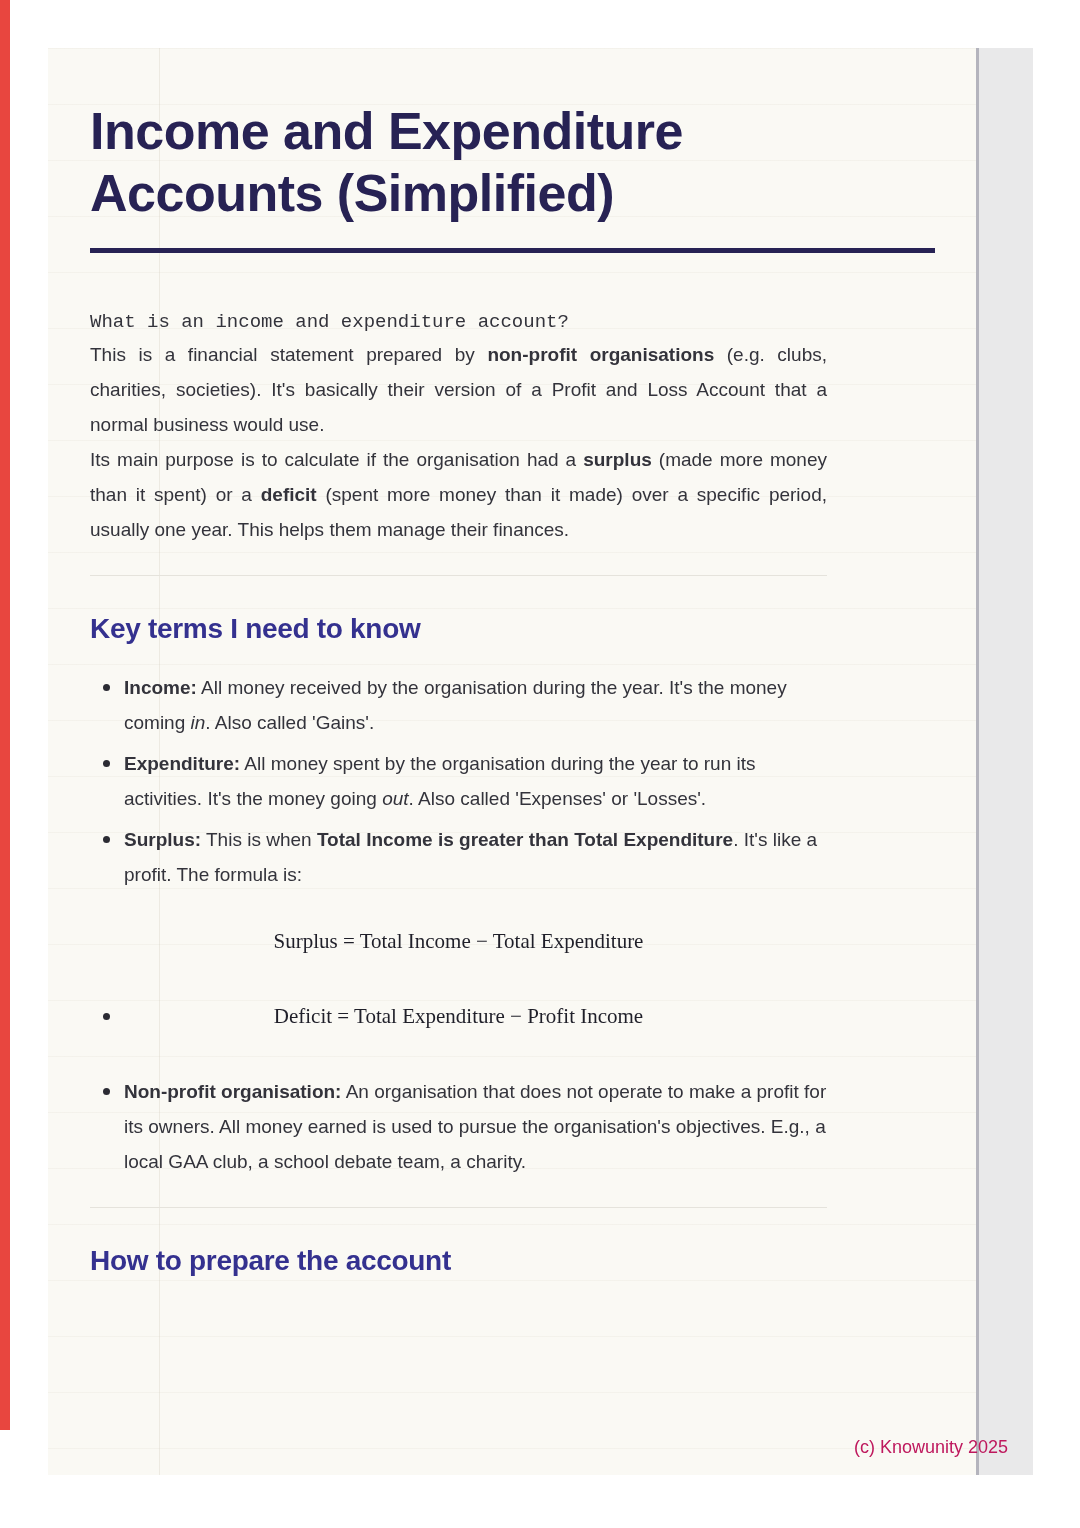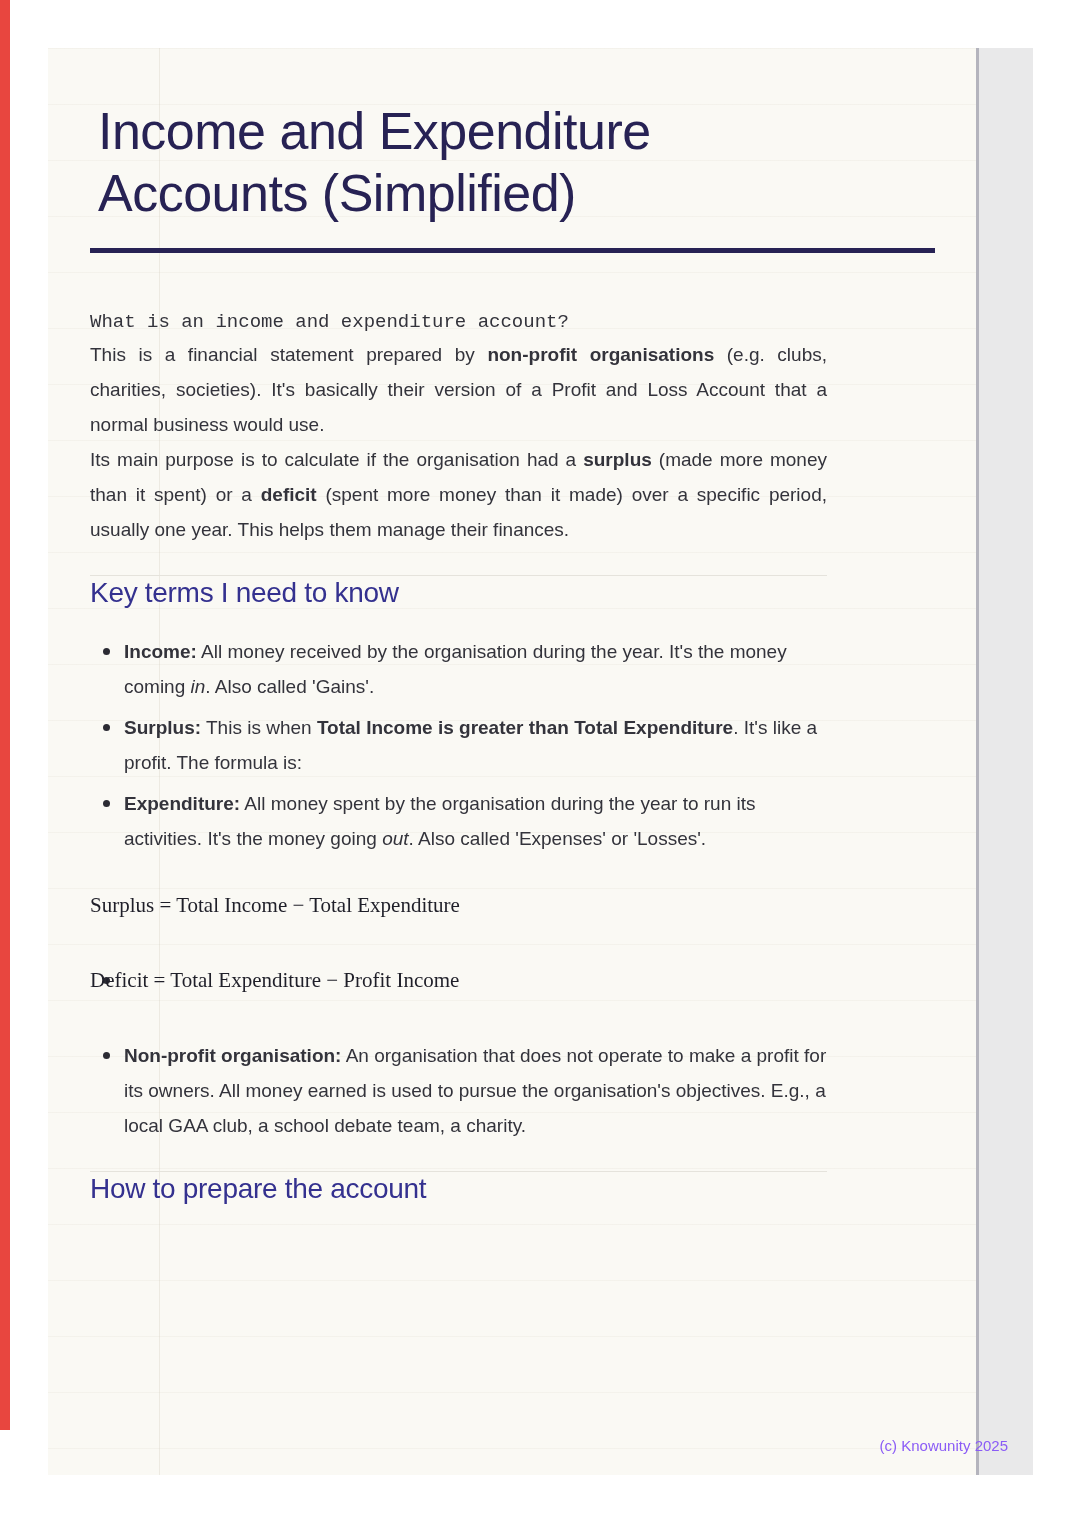--- a/index.html
+++ b/index.html
@@ -26,24 +26,23 @@
     width:928px; height:1427px;
     background-color:#faf9f4;
     background-image:
       linear-gradient(90deg, transparent 111px, rgba(190,180,160,0.22) 111px, rgba(190,180,160,0.22) 112px, transparent 112px),
       repeating-linear-gradient(180deg, rgba(190,180,160,0.10) 0px, rgba(190,180,160,0.10) 1px, transparent 1px, transparent 56px);
     padding:52px 0 0 42px;
   }
   .page-title {
     font-size:52px;
     line-height:62px;
-    font-weight:400;
+    font-weight:700;
     letter-spacing:-0.5px;
     color:#272254;
-    margin-left:8px;
   }
   .title-divider {
     width:845px; height:5px;
     background:#272254;
     margin-top:24px;
     border:none;
   }
   .question {
     margin-top:54px;
     width:737px;
@@ -59,23 +58,24 @@
     color:#33333b;
     text-align:justify;
   }
   .light-divider {
     width:737px; height:1px;
     background:#e5e3dc;
     border:none;
     margin-top:28px;
   }
   .section-heading {
+    margin-top:36px;
     font-size:28px;
     line-height:34px;
-    font-weight:400;
+    font-weight:700;
     letter-spacing:-0.3px;
     color:#34318f;
   }
   ul.key-terms {
     list-style:none;
     margin-top:24px;
     width:737px;
   }
   ul.key-terms > li {
     position:relative;
@@ -88,35 +88,35 @@
   ul.key-terms > li.after-formula { margin-top:40px; }
   .bullet-dot {
     position:absolute; left:13px; top:14px;
     width:7px; height:7px;
     border-radius:50%;
     background:#2b2b33;
   }
   .formula-li {
     padding-left:0 !important;
     margin-top:32px !important;
-    text-align:left;
+    text-align:center;
   }
   .formula {
     font-family:"Liberation Serif", serif;
     font-size:21px;
     line-height:30px;
     color:#1f1f29;
   }
   strong { font-weight:bold; }
   em { font-style:italic; }
   .copyright {
     position:absolute;
     top:1437px; right:72px;
-    font-size:15px;
-    color:#8b5cf6;
+    font-size:18px;
+    color:#be185d;
     z-index:5;
   }
 </style>
 </head>
 <body>
 
 <div class="red-stripe"></div>
 <div class="side-panel"></div>
 
 <div class="paper">
@@ -138,25 +138,25 @@
 
   <h2 class="section-heading">Key terms I need to know</h2>
 
   <ul class="key-terms">
     <li>
       <span class="bullet-dot"></span>
       <span><strong>Income:</strong><span> All money received by the organisation during the year. It's the money coming </span><em>in</em><span>. Also called 'Gains'.</span></span>
     </li>
     <li>
       <span class="bullet-dot"></span>
-      <span><strong>Surplus:</strong><span> This is when </span><strong>Total Income is greater than Total Expenditure</strong><span>. It's like a profit. The formula is:</span></span>
+      <span><strong>Expenditure:</strong><span> All money spent by the organisation during the year to run its activities. It's the money going </span><em>out</em><span>. Also called 'Expenses' or 'Losses'.</span></span>
     </li>
     <li>
       <span class="bullet-dot"></span>
-      <span><strong>Expenditure:</strong><span> All money spent by the organisation during the year to run its activities. It's the money going </span><em>out</em><span>. Also called 'Expenses' or 'Losses'.</span></span>
+      <span><strong>Surplus:</strong><span> This is when </span><strong>Total Income is greater than Total Expenditure</strong><span>. It's like a profit. The formula is:</span></span>
     </li>
     <li class="formula-li">
       <span class="formula">Surplus = Total Income − Total Expenditure</span>
     </li>
     <li class="after-formula">
       <span class="bullet-dot"></span>
     </li>
     <li class="formula-li">
       <span class="formula">Deficit = Total Expenditure − Profit Income</span>
     </li>

